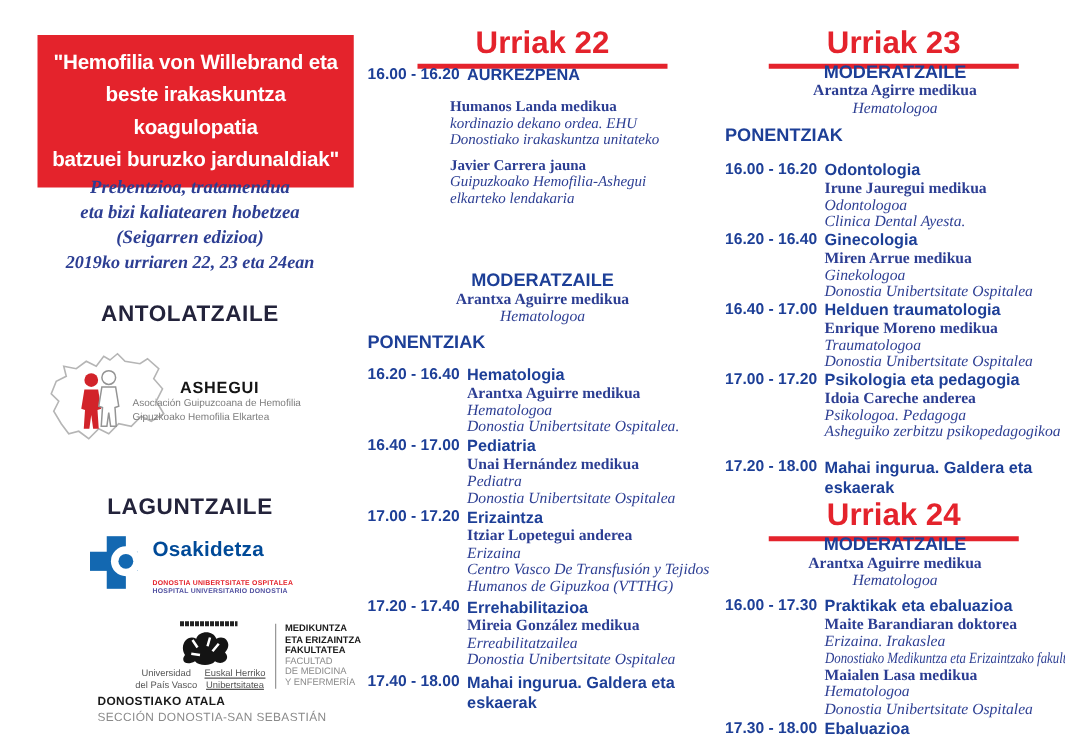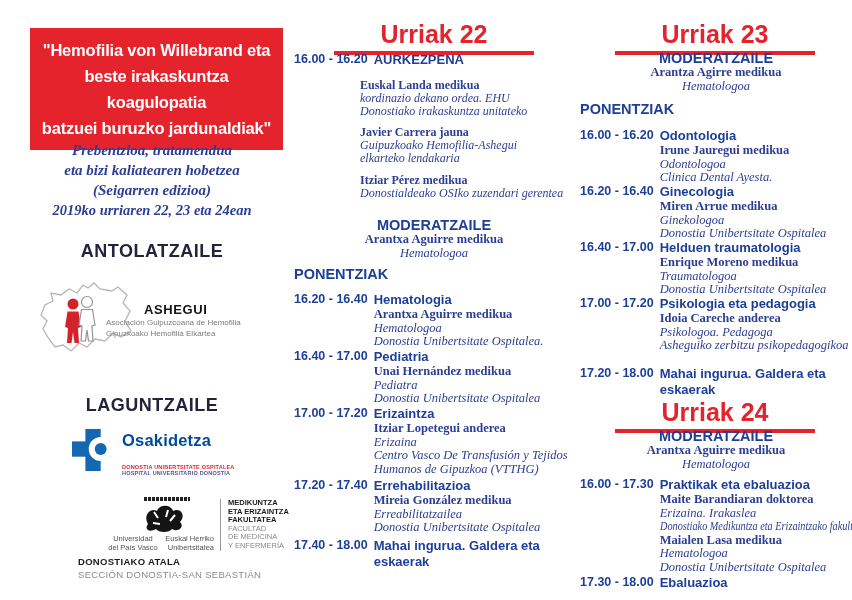--- a/index.html
+++ b/index.html
@@ -40,21 +40,21 @@
   .osaki-icon { position:absolute; left:0; top:3px; }
   .osaki-name { position:absolute; left:50px; top:7px; font-weight:700; font-size:16.5px; color:#004a98; letter-spacing:0.2px; }
   .osaki-sub { position:absolute; left:50px; top:40px; line-height:6px; }
   .osaki-sub .l1 { font-size:5.5px; font-weight:700; color:#e4232c; letter-spacing:0.2px; }
   .osaki-sub .l2 { font-size:5.5px; font-weight:700; color:#5151a0; letter-spacing:0.2px; }
   .upv { position:absolute; left:90px; top:497px; width:210px; height:58px; }
   .upv-motto { position:absolute; left:36px; top:0; width:46px; height:4px;
     background:repeating-linear-gradient(90deg,#222 0 3px,#fff 3px 4px); }
   .upv-symbol { position:absolute; left:32px; top:5px; }
   .upv-es { position:absolute; left:0; top:38px; width:50px; text-align:center; font-size:7.5px; color:#555; line-height:8.5px; }
-  .upv-eu { position:absolute; left:54px; top:38px; width:52px; text-align:right; font-size:7.5px; color:#555; line-height:8.5px; }
+  .upv-eu { position:absolute; left:54px; top:38px; width:52px; text-align:center; font-size:7.5px; color:#555; line-height:8.5px;text-decoration:underline; }
   .upv-divider { position:absolute; left:112px; top:2px; width:1px; height:52px; background:#999; }
   .upv-fac { position:absolute; left:120px; top:2px; line-height:8.5px; }
   .upv-fac .b { font-size:7.5px; font-weight:700; color:#1a1a1a; }
   .upv-fac .g { font-size:7.5px; color:#8a8a8a; }
   .section-lines { position:absolute; left:60px; top:555px; line-height:13px; }
   .section-lines .l1 { font-weight:700; color:#1a1a1a; font-size:9.5px; letter-spacing:0.3px; }
   .section-lines .l2 { color:#8a8a8a; font-size:9.5px; letter-spacing:0.3px; }
   
   .col-mid   { position:absolute; left:288px; top:0; width:292px; height:600px; }
   .col-right { position:absolute; left:578px; top:0; width:274px; height:498px; }
@@ -171,32 +171,28 @@
       <div class="day-underline"></div>
     </div>
 
     <div class="row abs" style="top:52px;">
       <div class="time">16.00 - 16.20</div>
       <div class="content session-title">AURKEZPENA</div>
     </div>
 
     <div class="speakers" style="top:79px;">
       <div class="sp">
-        <div class="name">Euskal Landa medikua</div>
+        <div class="name">Humanos Landa medikua</div>
         <div class="role">kordinazio dekano ordea. EHU</div>
         <div class="role">Donostiako irakaskuntza unitateko</div>
       </div>
       <div class="sp">
         <div class="name">Javier Carrera jauna</div>
         <div class="role">Guipuzkoako Hemofilia-Ashegui</div>
         <div class="role">elkarteko lendakaria</div>
-      </div>
-      <div class="sp">
-        <div class="name">Itziar Pérez medikua</div>
-        <div class="role">Donostialdeako OSIko zuzendari gerentea</div>
       </div>
     </div>
 
     <div class="abs center" style="top:218px; left:0;">
       <div class="mod-label">MODERATZAILE</div>
       <div class="name">Arantxa Aguirre medikua</div>
       <div class="role">Hematologoa</div>
     </div>
 
     <div class="abs pon-label" style="top:266px;">PONENTZIAK</div>

